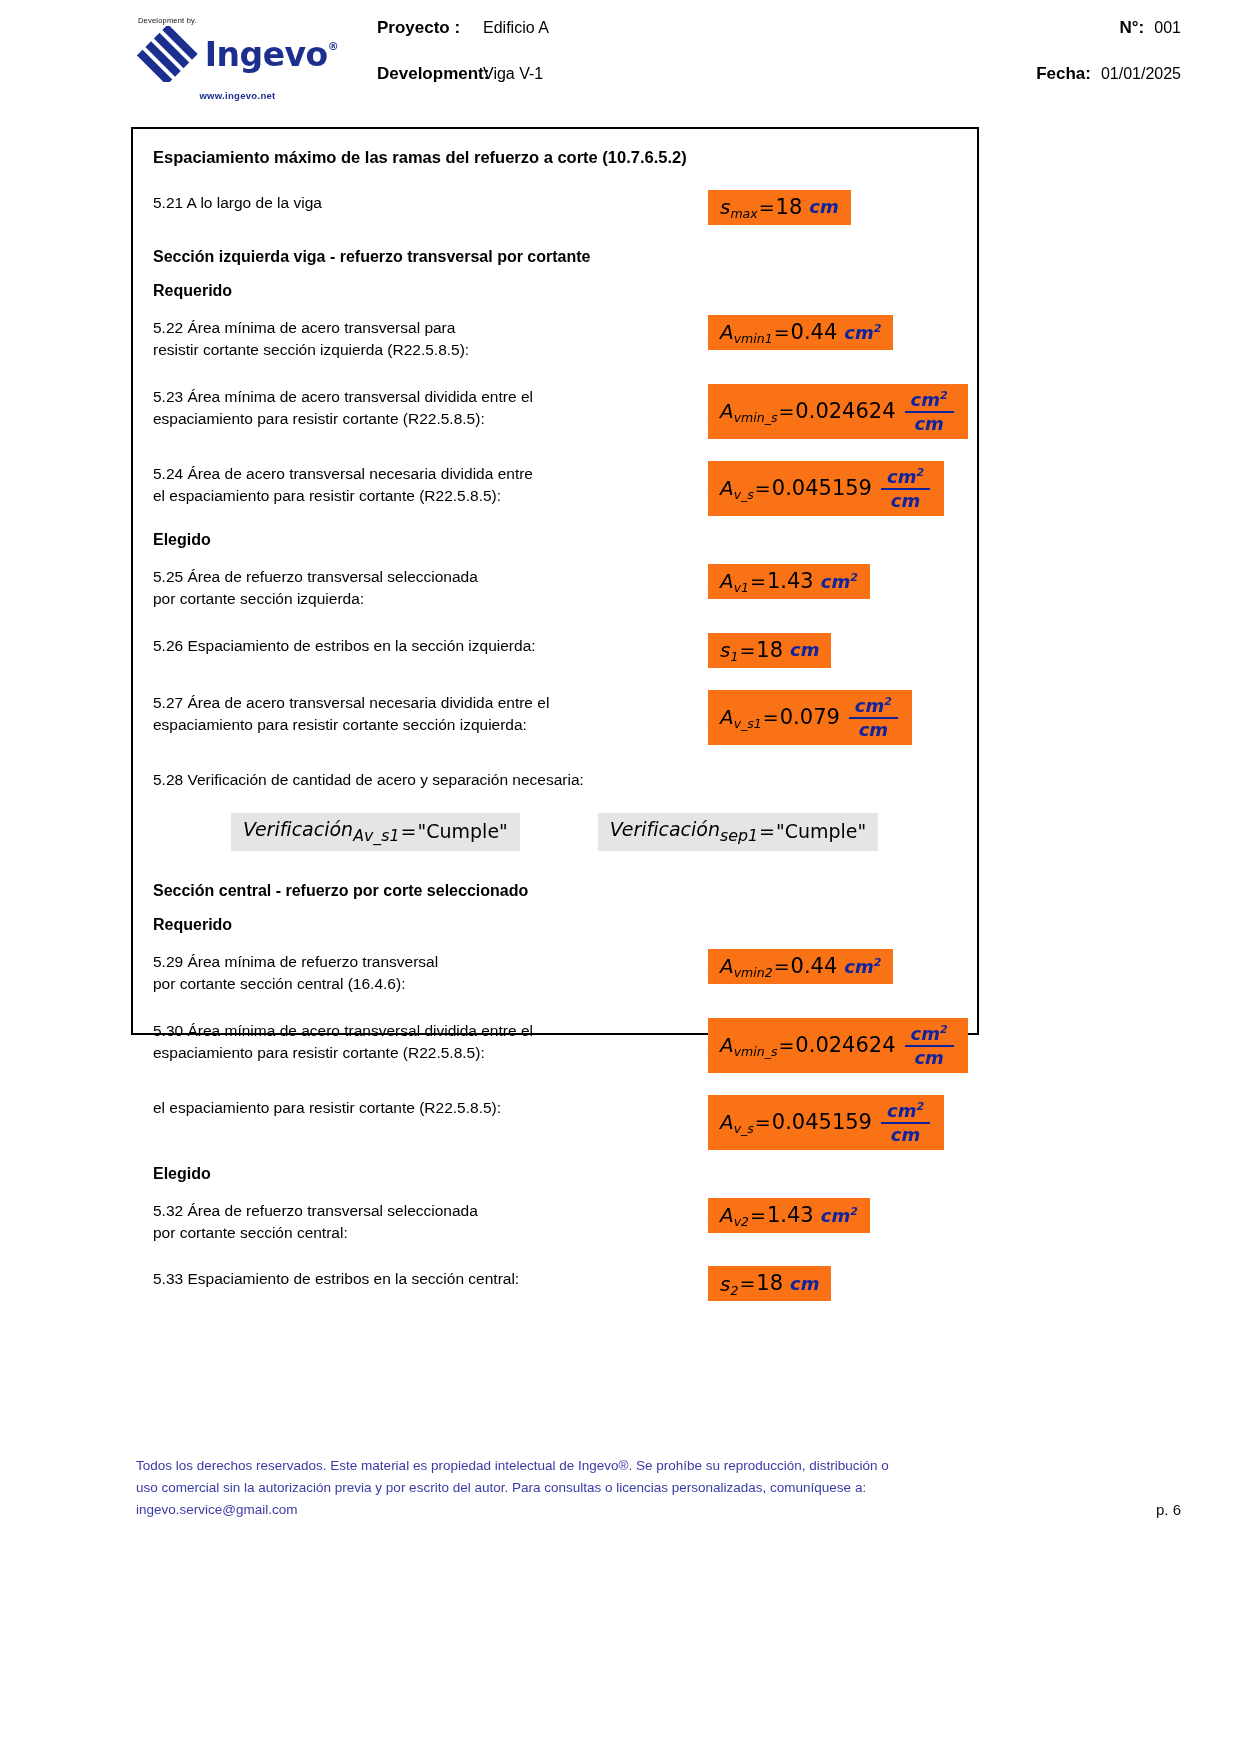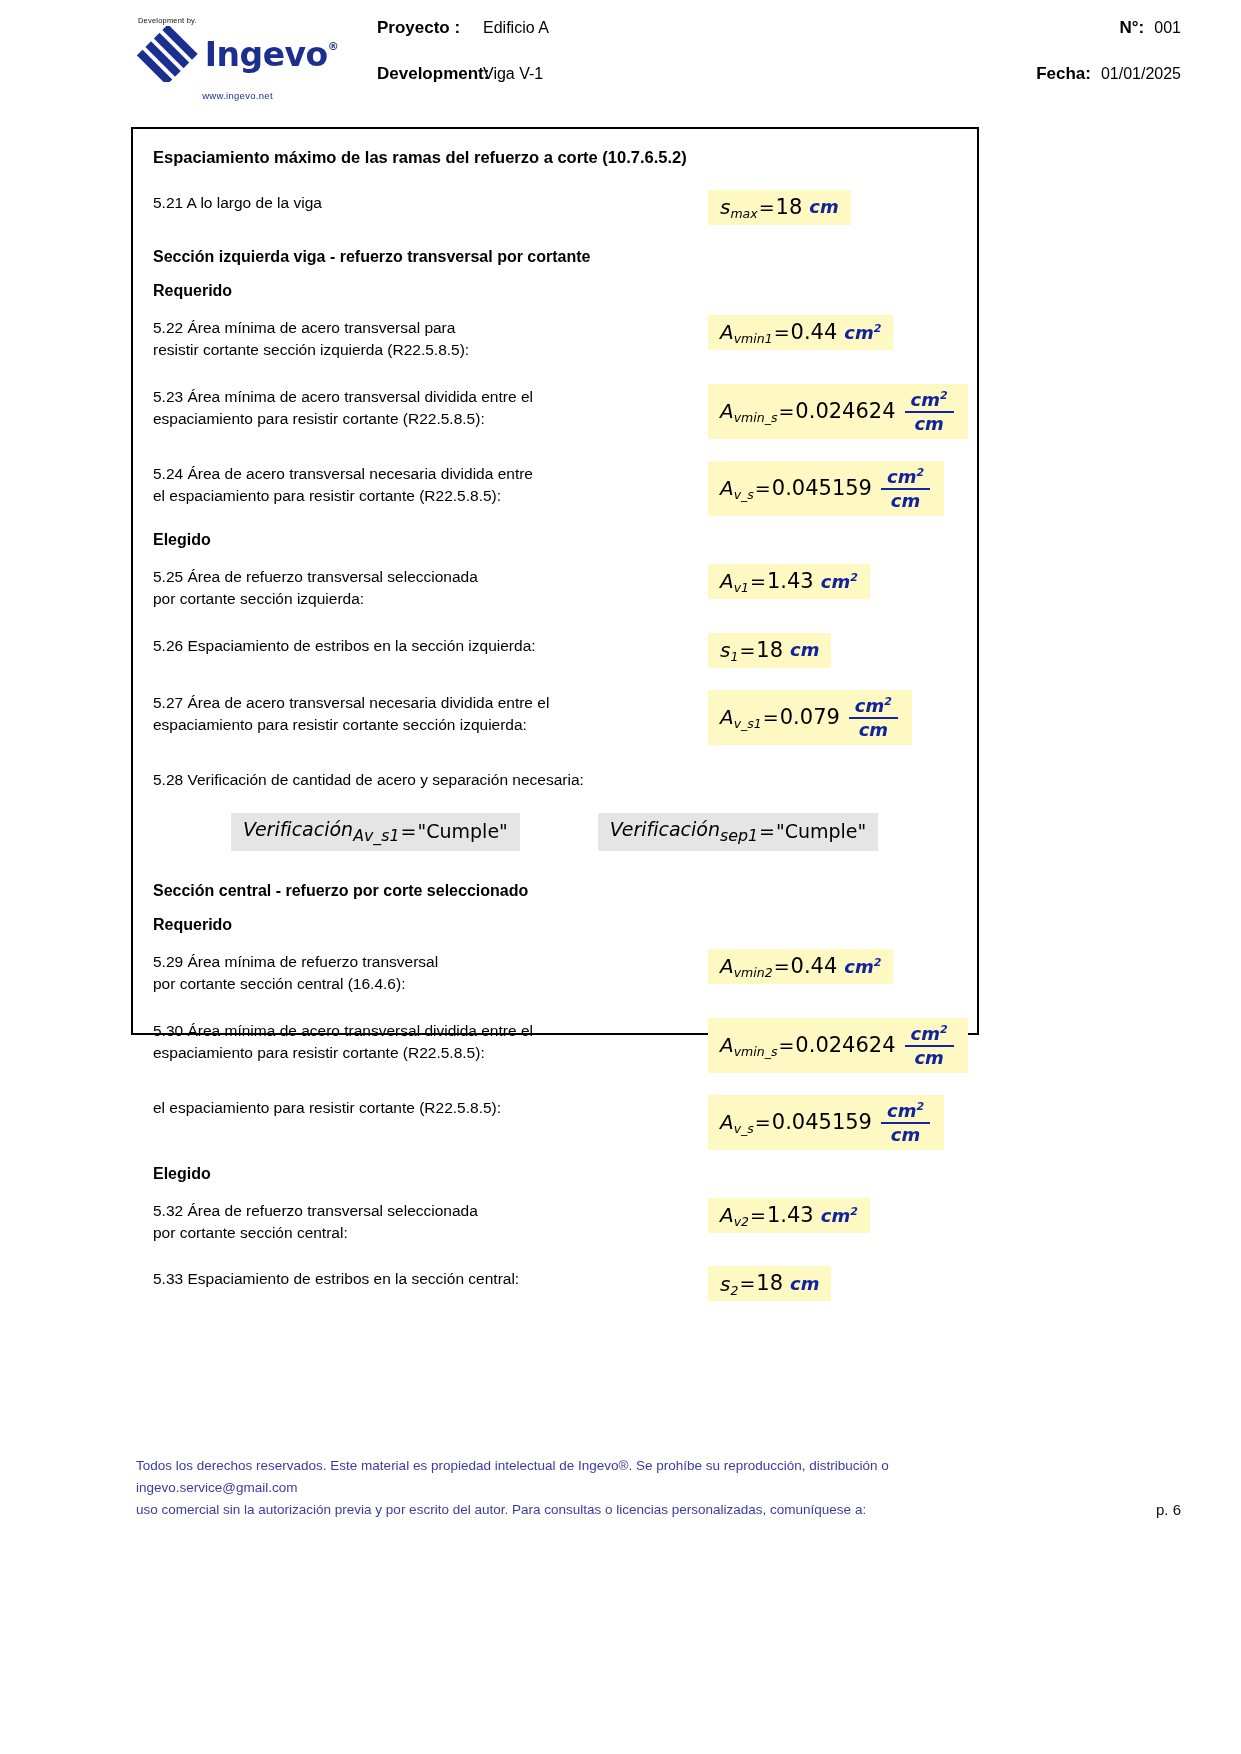--- a/index.html
+++ b/index.html
@@ -60,20 +60,21 @@
     font-size: 11px;
     vertical-align: super;
     position: relative;
     top: -4px;
   }
   .logo-url {
     font-size: 9.5px;
     color: #1c2f8f;
     margin-top: 8px;
     letter-spacing: .3px;
+    font-weight: bold;
   }
 
   .header-fields {
     flex: 1 1 auto;
     padding-left: 32px;
     padding-top: 6px;
   }
   .hf-row {
     display: flex;
     align-items: baseline;
@@ -135,21 +136,21 @@
     padding-top: 2px;
   }
   .row-res {
     flex: 1 1 auto;
     display: flex;
     align-items: flex-start;
   }
 
   
   .resbox {
-    background: #fef9c3;
+    background: #f97316;
     display: inline-flex;
     align-items: center;
     padding: 7px 12px;
     font-size: 19px;
     font-family: "DejaVu Sans", sans-serif;
     white-space: nowrap;
     line-height: 1;
   }
   .resbox.frac { padding: 6px 14px 6px 12px; }
   .resbox.pink { background: #e5e5e5; }
@@ -544,17 +545,17 @@
           <span class="unit">cm</span>
       </span>
     </div>
   </div>
 
 </div>
 
 <div class="footer">
   <div class="footer-text">
     <div>Todos los derechos reservados. Este material es propiedad intelectual de Ingevo®. Se prohíbe su reproducción, distribución o</div>
+    <div>uso comercial sin la autorización previa y por escrito del autor. Para consultas o licencias personalizadas, comuníquese a:</div>
     <div>ingevo.service@gmail.com</div>
-    <div>uso comercial sin la autorización previa y por escrito del autor. Para consultas o licencias personalizadas, comuníquese a:</div>
   </div>
   <div class="footer-page">p. 6</div>
 </div>
 
 </body></html>

